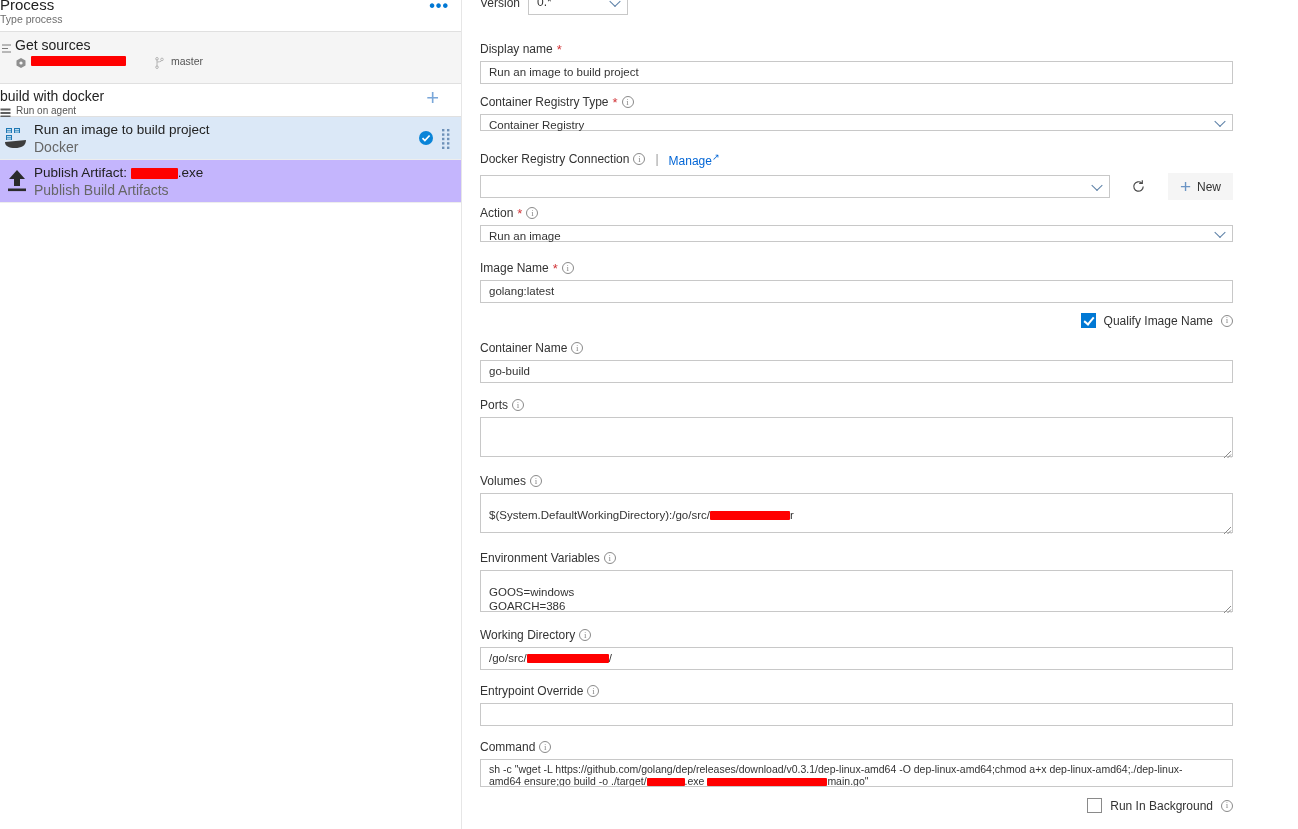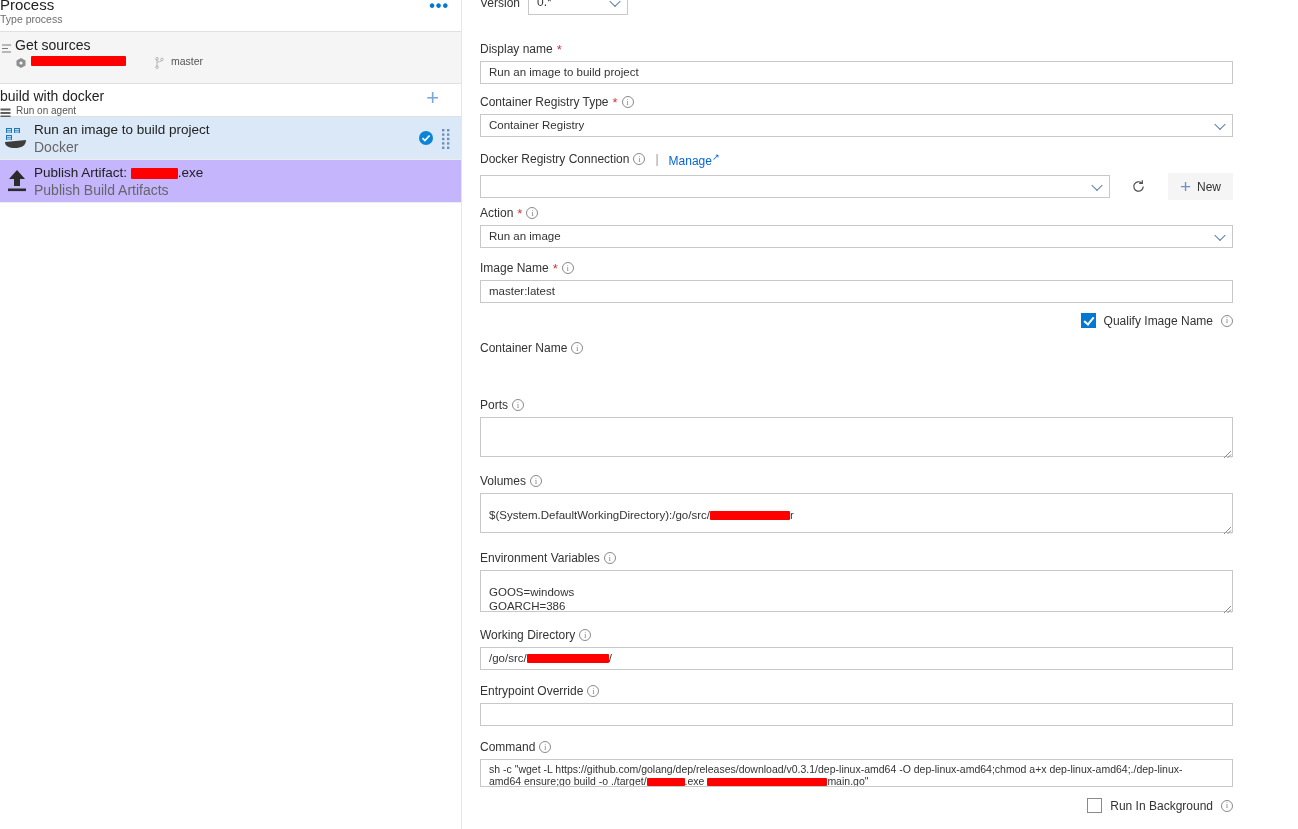--- a/index.html
+++ b/index.html
@@ -155,21 +155,21 @@
   .extlink { font-size: 9px; vertical-align: super; }
 
   .ipt {
     width: 100%; height: 23px;
     border: 1px solid #c8c8c8; background: #fff;
     font-size: 11.5px; color: #333;
     padding: 0 8px; line-height: 21px;
     font-family: "Liberation Sans", sans-serif;
   }
   .sel {
-    width: 100%; height: 23px;
+    width: 100%; height: 17px;
     border: 1px solid #c8c8c8; background: #fff;
     font-size: 11.5px; color: #333;
     padding: 0 26px 0 8px; line-height: 21px;
     position: relative;
   }
   .ta {
     width: 100%;
     border: 1px solid #c8c8c8; background: #fff;
     font-size: 11.5px; color: #333;
     padding: 15px 8px; line-height: 13.5px;
@@ -393,34 +393,35 @@
         <span class="chev"></span>
       </div>
     </div>
 
     <div class="field" style="top:261px;">
       <div class="flabel">
         <span>Image Name</span>
         <span class="req">*</span>
         <span class="info">i</span>
       </div>
-      <div class="ipt">master:latest</div>
+      <div class="ipt">golang:latest</div>
     </div>
 
     <div class="field cbrow" style="top:313px;">
       <div class="cbox checked"></div>
       <span class="cblabel">Qualify Image Name</span>
       <span class="info">i</span>
     </div>
 
     <div class="field" style="top:341px;">
       <div class="flabel">
         <span>Container Name</span>
         <span class="info">i</span>
       </div>
+      <div class="ipt">go-build</div>
     </div>
 
     <div class="field" style="top:398px;">
       <div class="flabel">
         <span>Ports</span>
         <span class="info">i</span>
       </div>
       <div class="ta-wrap">
         <div class="ta" style="height:40px;"></div>
         <span class="grip">

